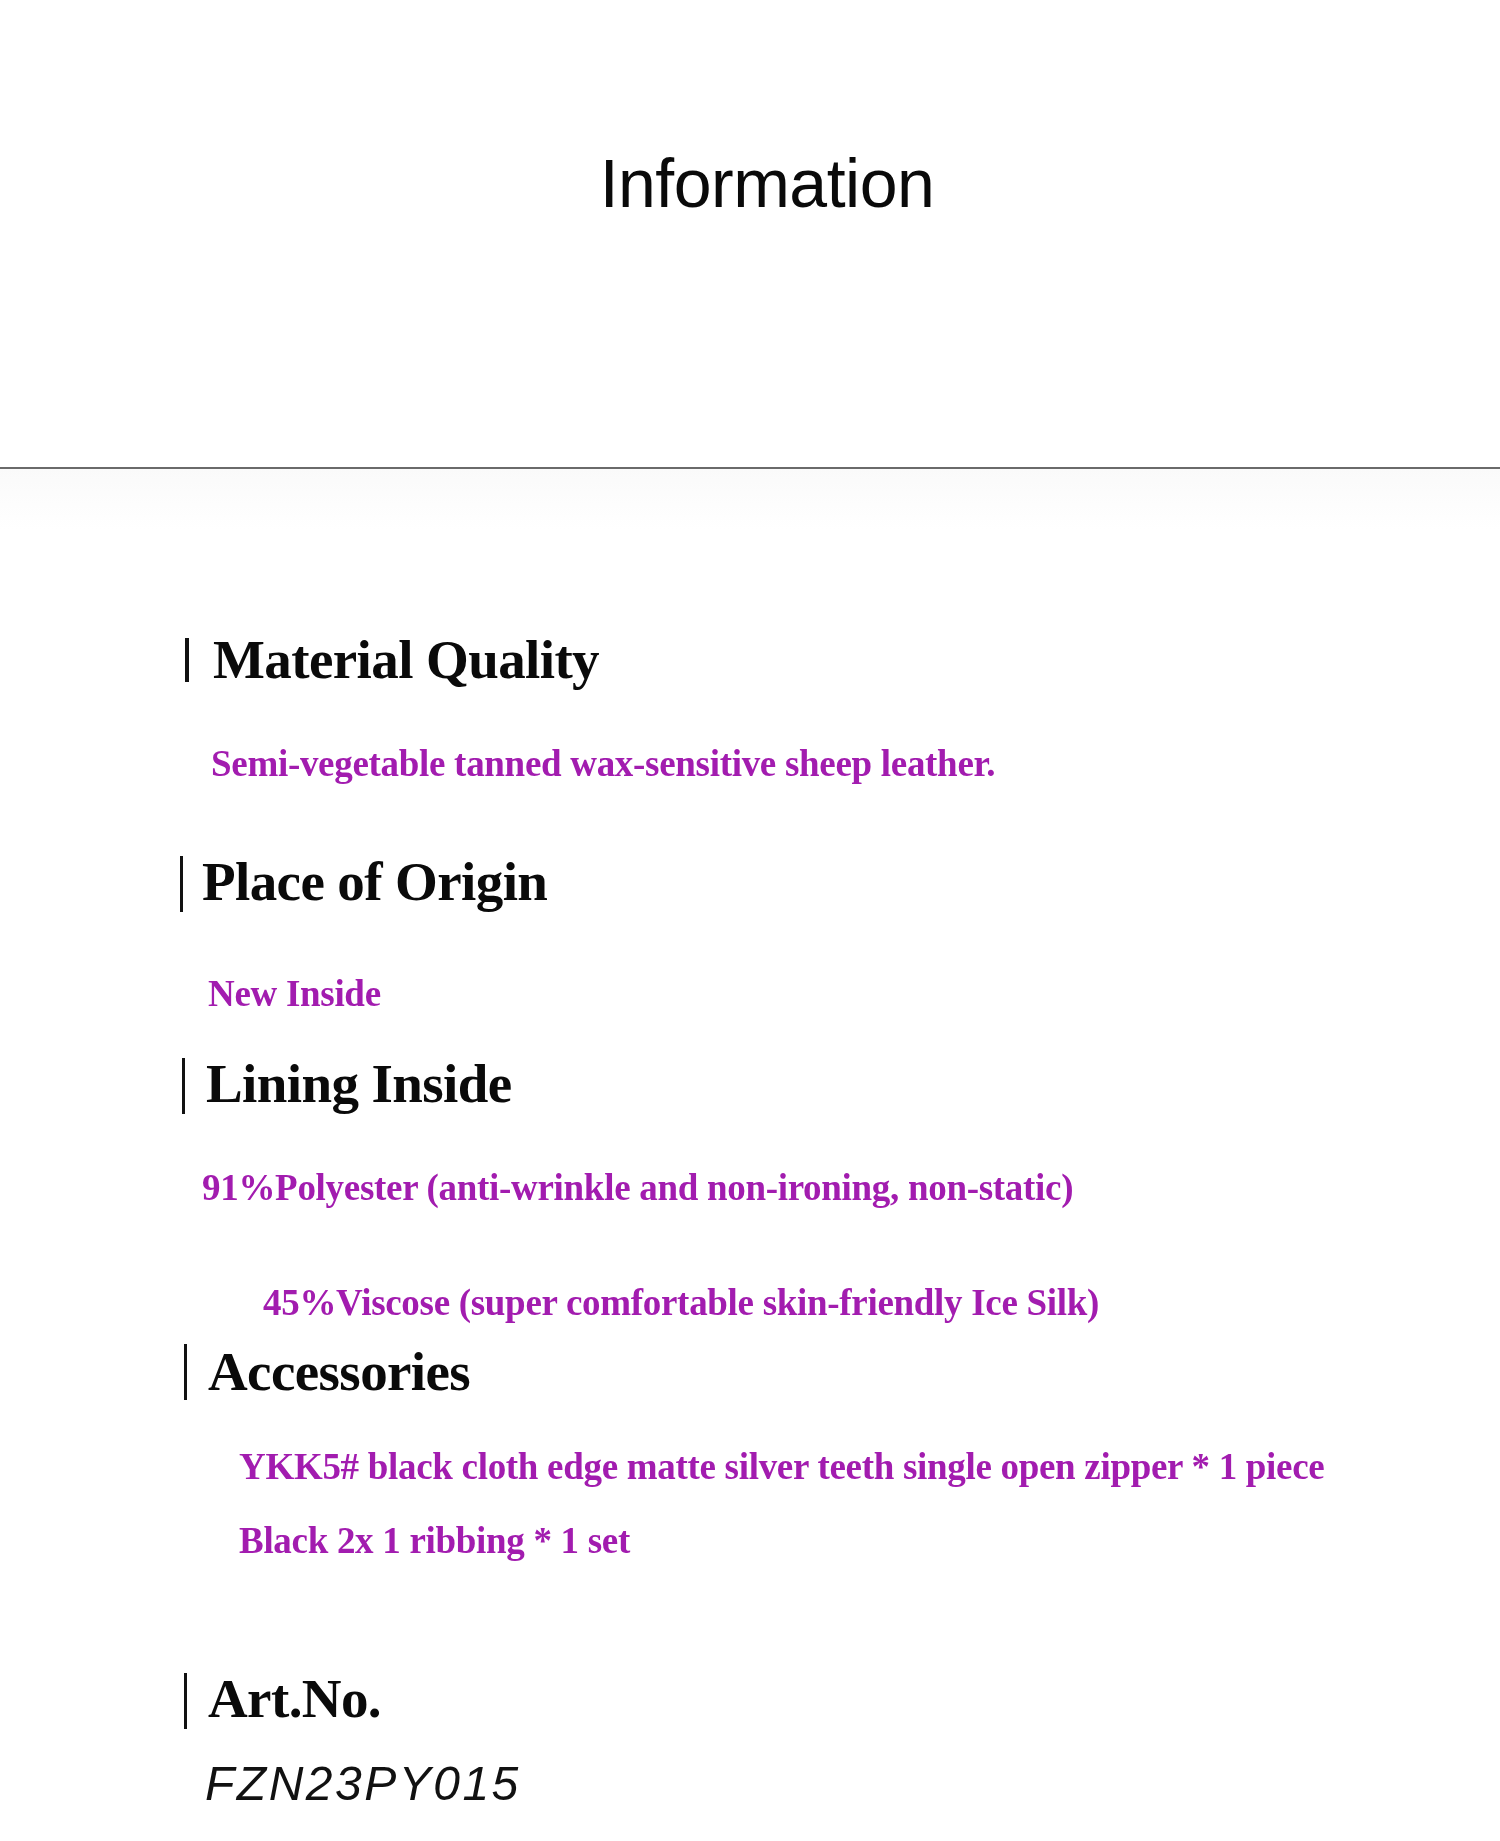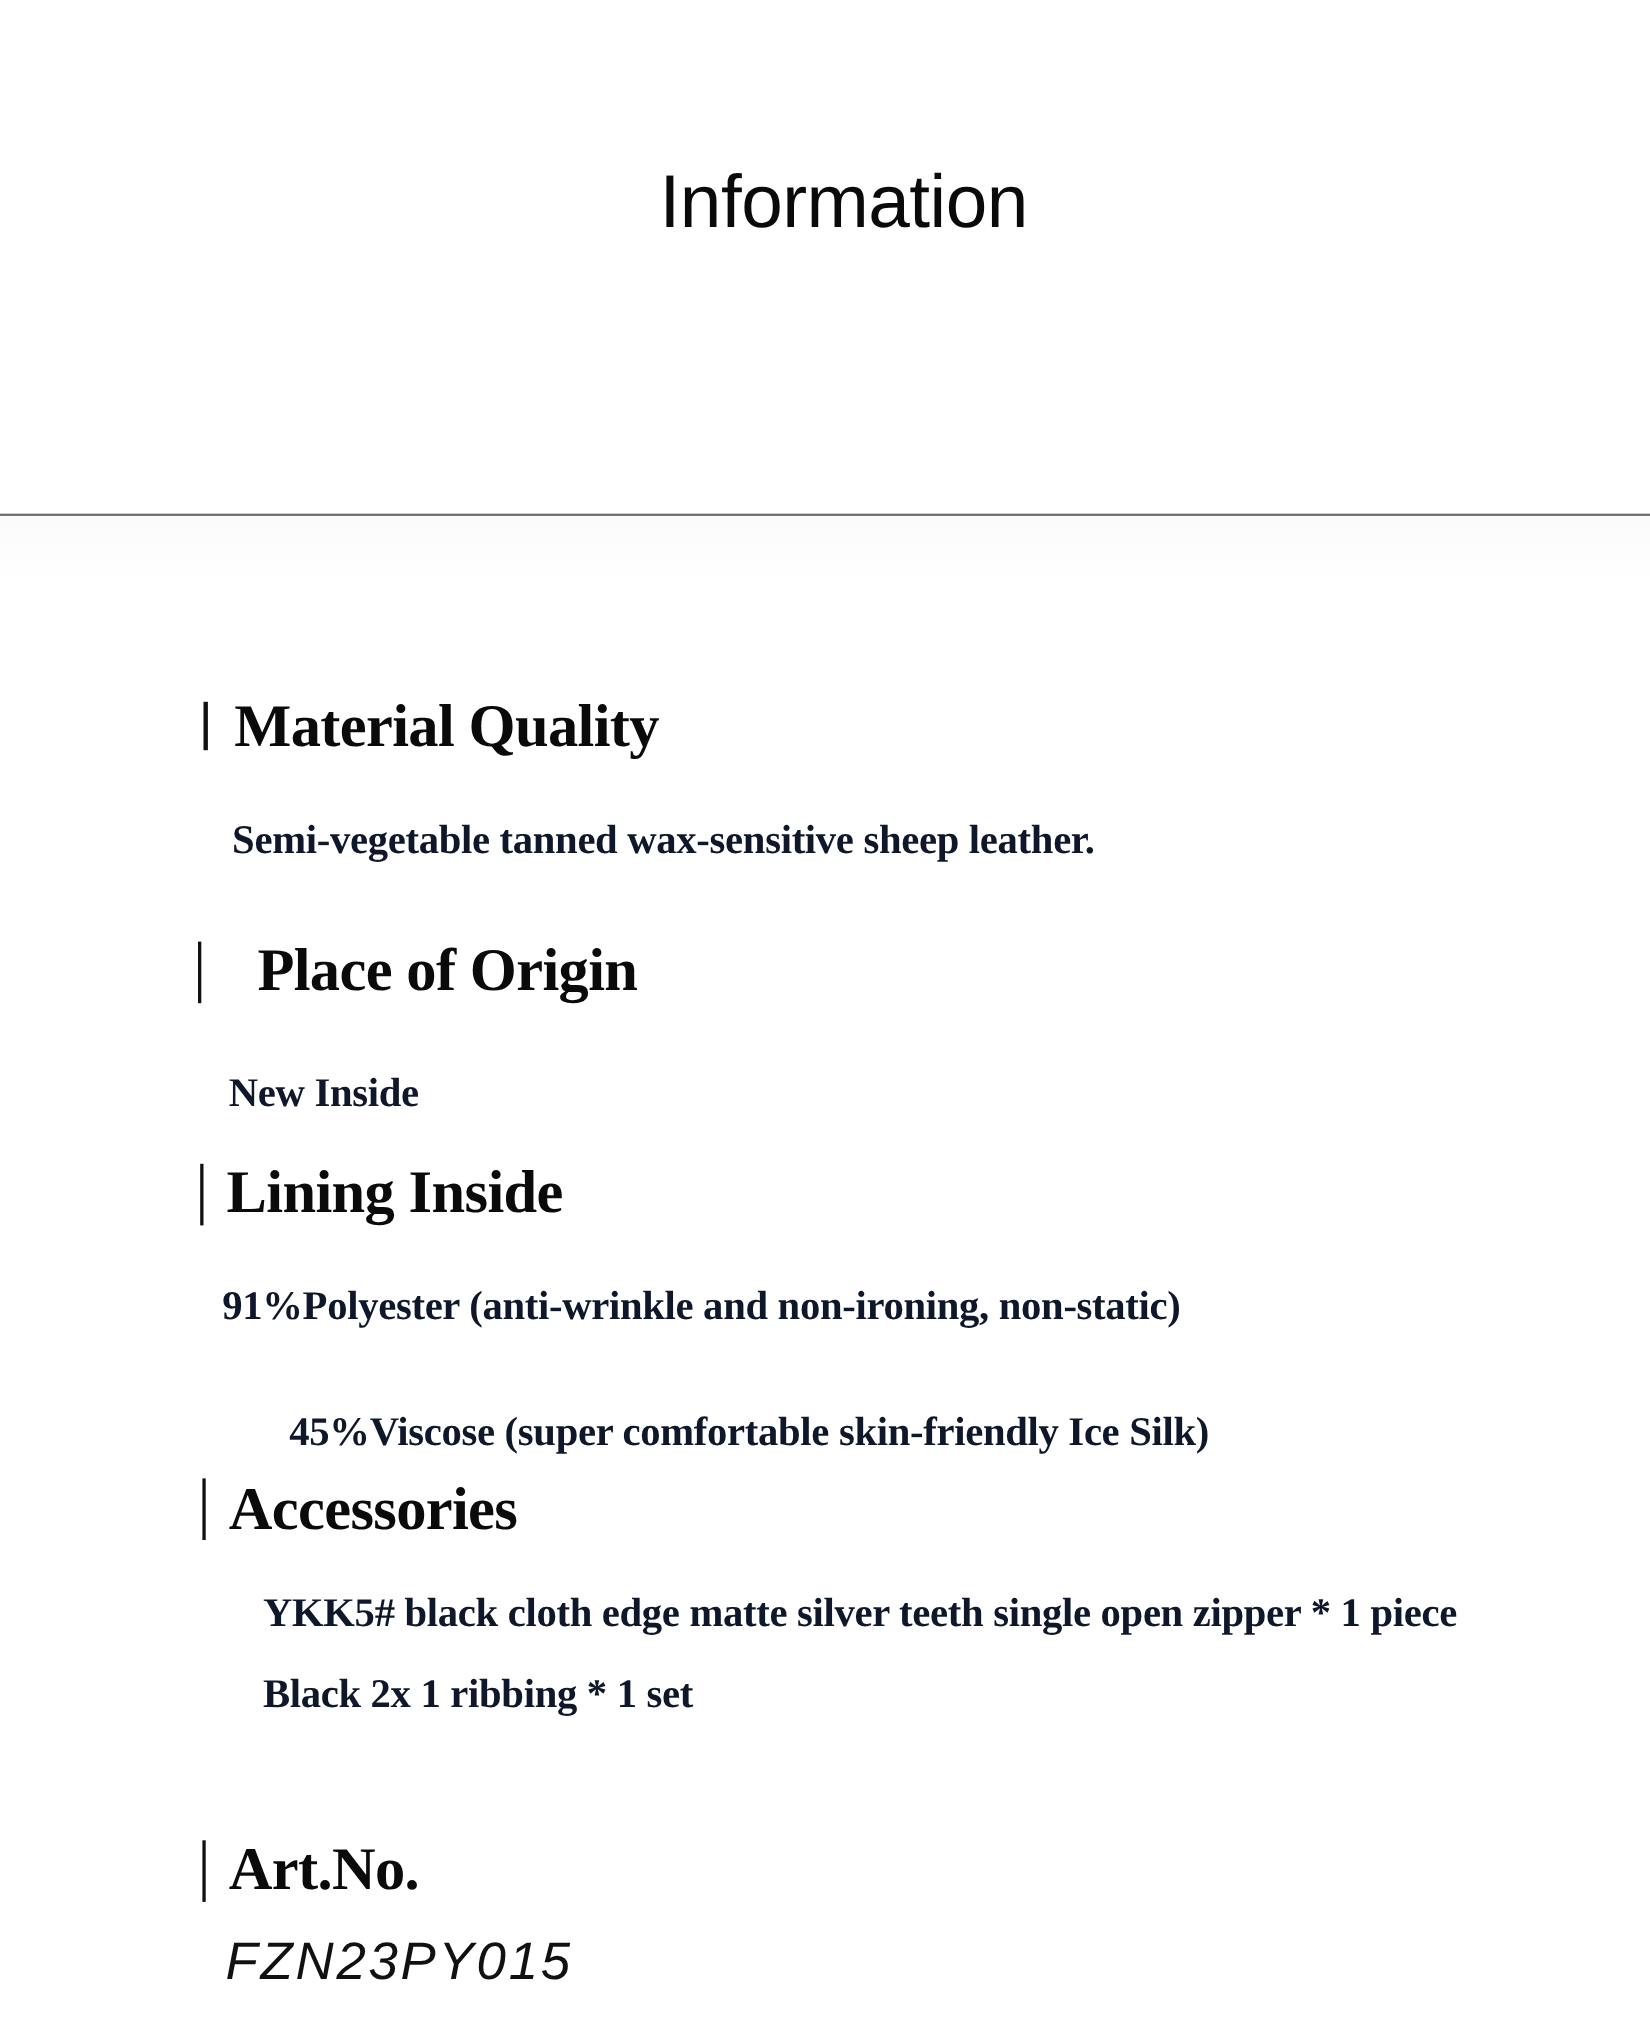--- a/index.html
+++ b/index.html
@@ -70,21 +70,21 @@
     }
     .body-line {
       position: absolute;
       margin: 0;
       font-family: "Liberation Serif", serif;
       font-weight: 700;
       font-size: 37px;
       line-height: 44px;
       letter-spacing: -0.3px;
       white-space: nowrap;
-      color: #0f172a;
+      color: #a21caf;
     }
     .artno {
       position: absolute;
       margin: 0;
       font-family: "Liberation Sans", sans-serif;
       font-weight: 400;
       font-size: 48px;
       line-height: 56px;
       letter-spacing: 2.5px;
       white-space: nowrap;
@@ -101,21 +101,21 @@
 <div class="divider"></div>
 
 <div class="heading" style="left:185px; top:628px;">
   <span class="bar" style="left:0; top:10px; height:44px;"></span>
   <span class="htext" style="left:28px;">Material Quality</span>
 </div>
 <p class="body-line" style="left:211px; top:742px;">Semi-vegetable tanned wax-sensitive sheep leather.</p>
 
 <div class="heading" style="left:180px; top:850px;">
   <span class="bar" style="left:0; top:6px; height:56px; width:3px;"></span>
-  <span class="htext" style="left:22px;margin-left:32px;">Place of Origin</span>
+  <span class="htext" style="left:22px;">Place of Origin</span>
 </div>
 <p class="body-line" style="left:208px; top:972px;">New Inside</p>
 
 <div class="heading" style="left:182px; top:1052px;">
   <span class="bar" style="left:0; top:6px; height:56px; width:3px;"></span>
   <span class="htext" style="left:24px;">Lining Inside</span>
 </div>
 <p class="body-line" style="left:202px; top:1166px;">91%Polyester (anti-wrinkle and non-ironing, non-static)</p>
 <p class="body-line" style="left:251px; top:1281px;margin-left:12px;">45%Viscose (super comfortable skin-friendly Ice Silk)</p>
 

